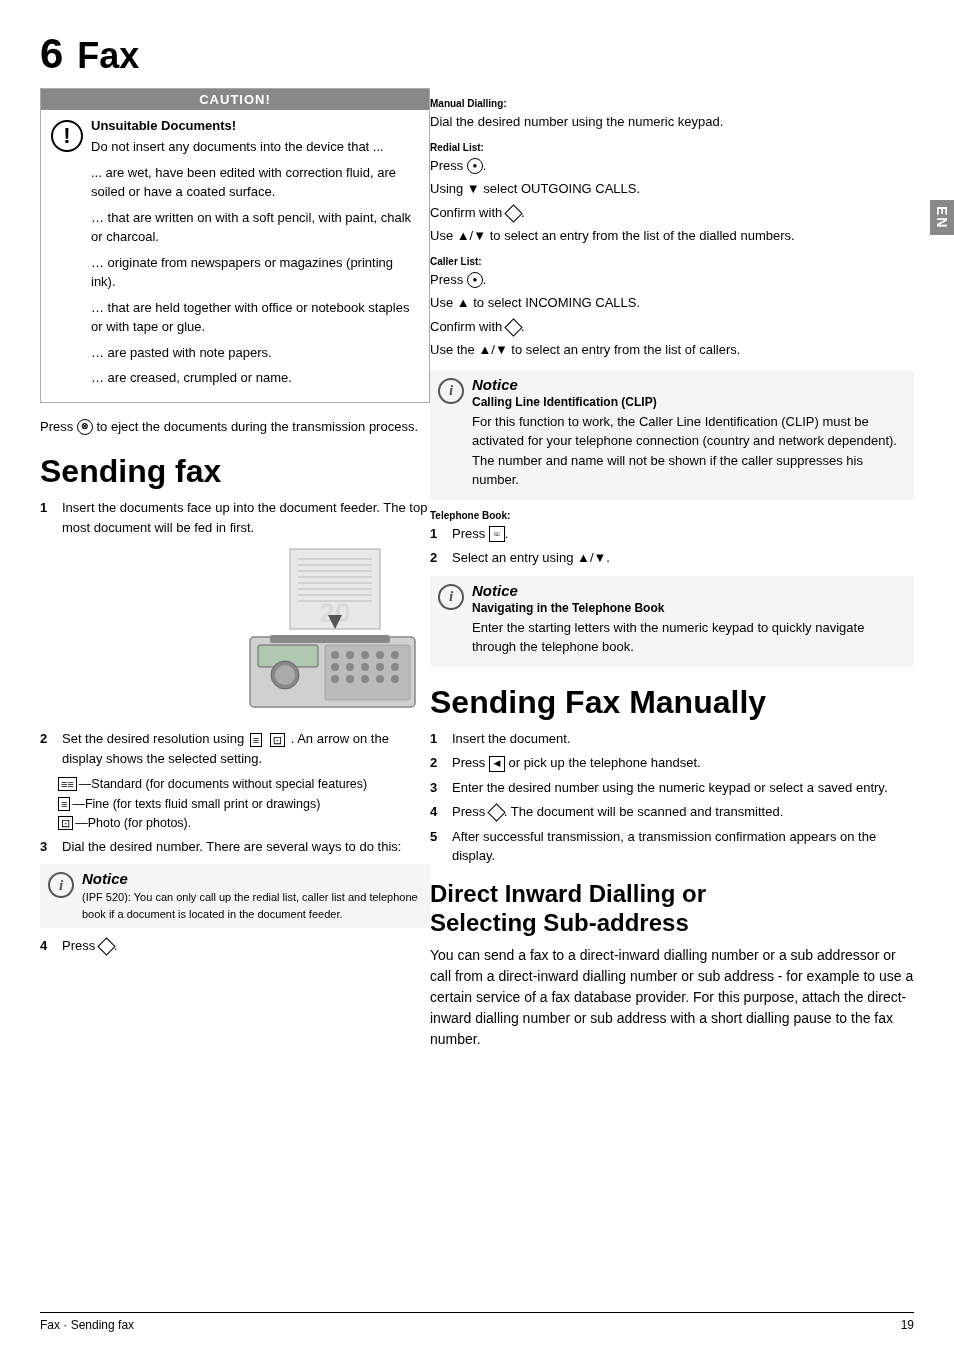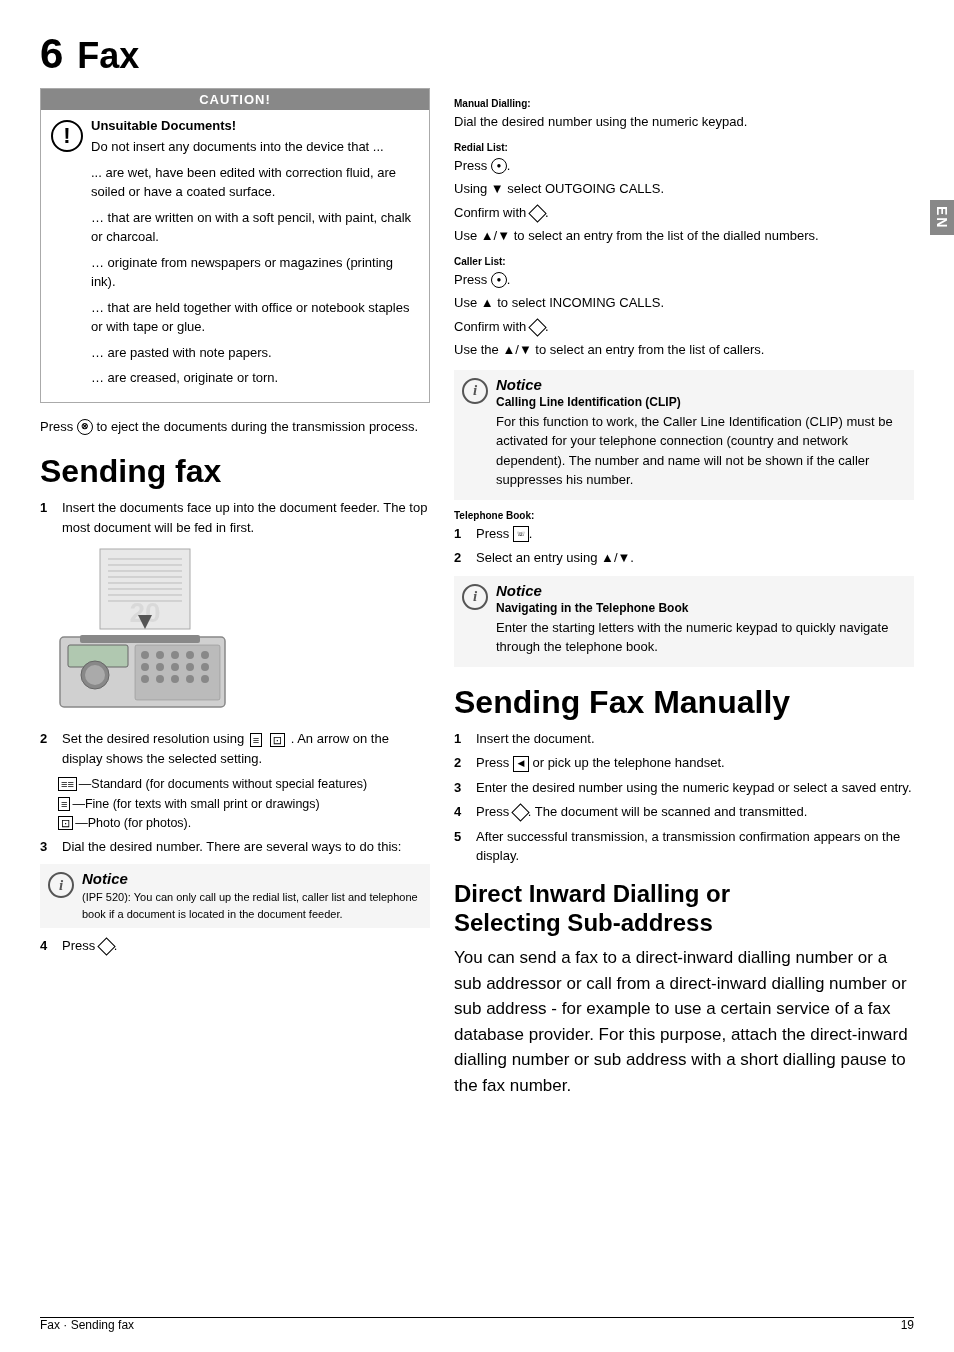--- a/index.html
+++ b/index.html
@@ -13,21 +13,20 @@
       position: relative;
     }
     .page {
       width: 954px;
       min-height: 1352px;
       padding: 30px 40px 40px 40px;
       position: relative;
     }
     .two-col {
       display: flex;
-      gap: 24px;
     }
     .left-col {
       width: 390px;
       flex-shrink: 0;
     }
     .right-col {
       flex: 1;
     }
     
     .caution-box {
@@ -100,21 +99,21 @@
       font-size: 13px;
     }
     .num-list li .num {
       font-weight: bold;
       min-width: 14px;
       flex-shrink: 0;
     }
     
     .fax-image-container {
       display: flex;
-      justify-content: flex-start;
+      justify-content: flex-end;
       margin: 10px 0 12px 0;
     }
     .fax-svg {
       width: 200px;
       height: 170px;
     }
     
     .res-list {
       list-style: none;
       margin: 4px 0 4px 18px;
@@ -228,20 +227,21 @@
     }
     
     .footer {
       position: absolute;
       bottom: 20px;
       left: 40px;
       right: 40px;
       border-top: 1.5px solid #000;
       display: flex;
       justify-content: space-between;
+      padding-top: 5px;
       font-size: 12px;
     }
   </style>
 </head>
 <body>
 
 <div class="page">
 
   <div style="display:flex;align-items:baseline;gap:14px;margin-bottom:10px;">
     <span style="font-size:42px;font-weight:bold;">6</span>
@@ -259,21 +259,21 @@
         <div class="caution-body">
           <div class="caution-icon">!</div>
           <div class="caution-content">
             <div class="caution-title">Unsuitable Documents!</div>
             <p>Do not insert any documents into the device that ...</p>
             <p>... are wet, have been edited with correction fluid, are soiled or have a coated surface.</p>
             <p>… that are written on with a soft pencil, with paint, chalk or charcoal.</p>
             <p>… originate from newspapers or magazines (printing ink).</p>
             <p>… that are held together with office or notebook staples or with tape or glue.</p>
             <p>… are pasted with note papers.</p>
-            <p>… are creased, originate or torn.</p>
+            <p>… are creased, crumpled or name.</p>
           </div>
         </div>
       </div>
 
       <p style="font-size:13px;margin-bottom:14px;line-height:1.5;">
         Press <span class="icon-circle">⊗</span> <span>to eject the documents during the transmission process.</span>
       </p>
 
       <div class="section-heading">Sending fax</div>
 
@@ -337,21 +337,21 @@
             <span style="font-size:11px;vertical-align:middle;margin:0 2px;border:1px solid #000;padding:0 2px;">⊡</span>
             <span>. An arrow on the display shows the selected setting.</span>
           </span>
         </li>
       </ul>
       <ul class="res-list">
         <li>
           <span style="font-size:11px;border:1px solid #000;padding:0 2px;margin-right:2px;">≡≡</span><span>—Standard (for documents without special features)</span>
         </li>
         <li>
-          <span style="font-size:11px;border:1px solid #000;padding:0 2px;margin-right:2px;">≡</span><span>—Fine (for texts with small print or drawings)</span>
+          <span style="font-size:11px;border:1px solid #000;padding:0 2px;margin-right:2px;">≡</span><span>—Fine (for texts fluid small print or drawings)</span>
         </li>
         <li>
           <span style="font-size:11px;border:1px solid #000;padding:0 2px;margin-right:2px;">⊡</span><span>—Photo (for photos).</span>
         </li>
       </ul>
 
       <ul class="num-list">
         <li>
           <span class="num">3</span>
           <span>Dial the desired number. There are several ways to do this:</span>
@@ -464,21 +464,21 @@
         <li>
           <span class="num">5</span>
           <span>After successful transmission, a transmission confirmation appears on the display.</span>
         </li>
       </ul>
 
       <div class="section-heading" style="font-size:24px;margin-top:14px;">
         <span>Direct Inward Dialling or</span><br>
         <span>Selecting Sub-address</span>
       </div>
-      <p style="font-size:17px;line-height:1.5;">You can send a fax to a direct-inward dialling number or a sub addressor or call from a direct-inward dialling number or sub address - for example to use a certain service of a fax database provider. For this purpose, attach the direct-inward dialling number or sub address with a short dialling pause to the fax number.</p>
+      <p style="font-size:14px;line-height:1.5;">You can send a fax to a direct-inward dialling number or a sub addressor or call from a direct-inward dialling number or sub address - for example to use a certain service of a fax database provider. For this purpose, attach the direct-inward dialling number or sub address with a short dialling pause to the fax number.</p>
     </div>
   </div>
 
   <div class="footer">
     <span>Fax · Sending fax</span>
     <span>19</span>
   </div>
 </div>
 
 </body></html>

